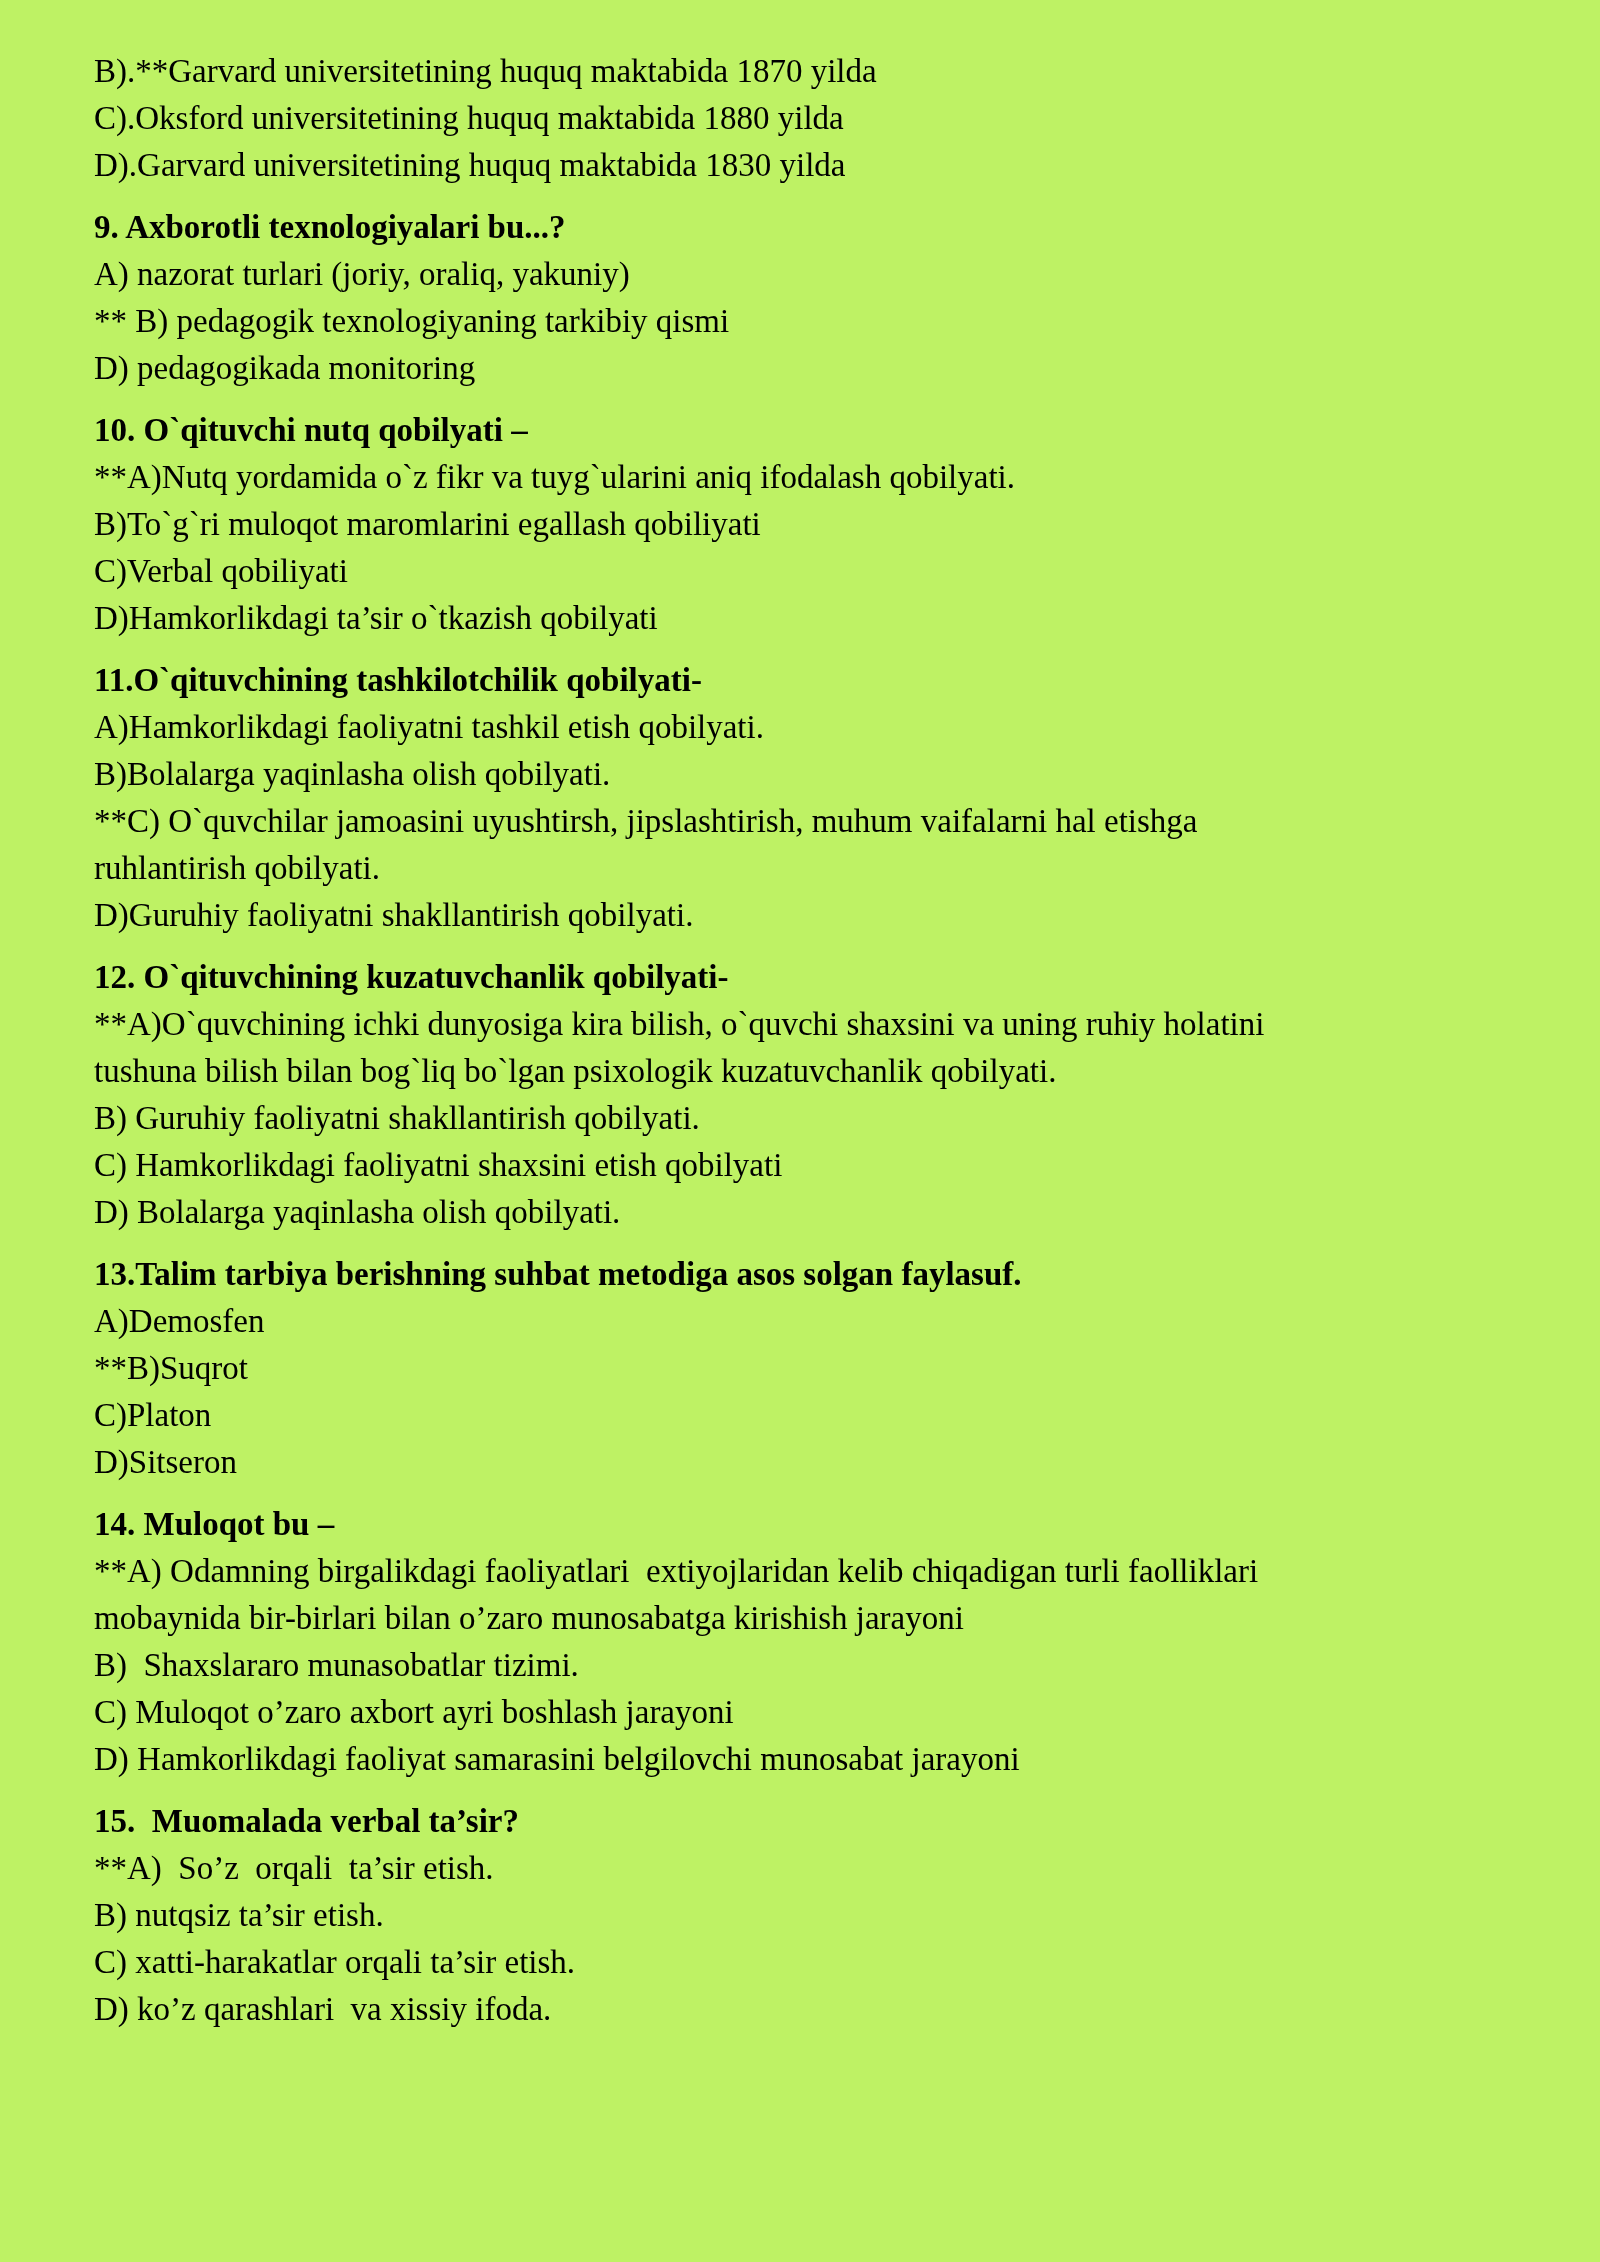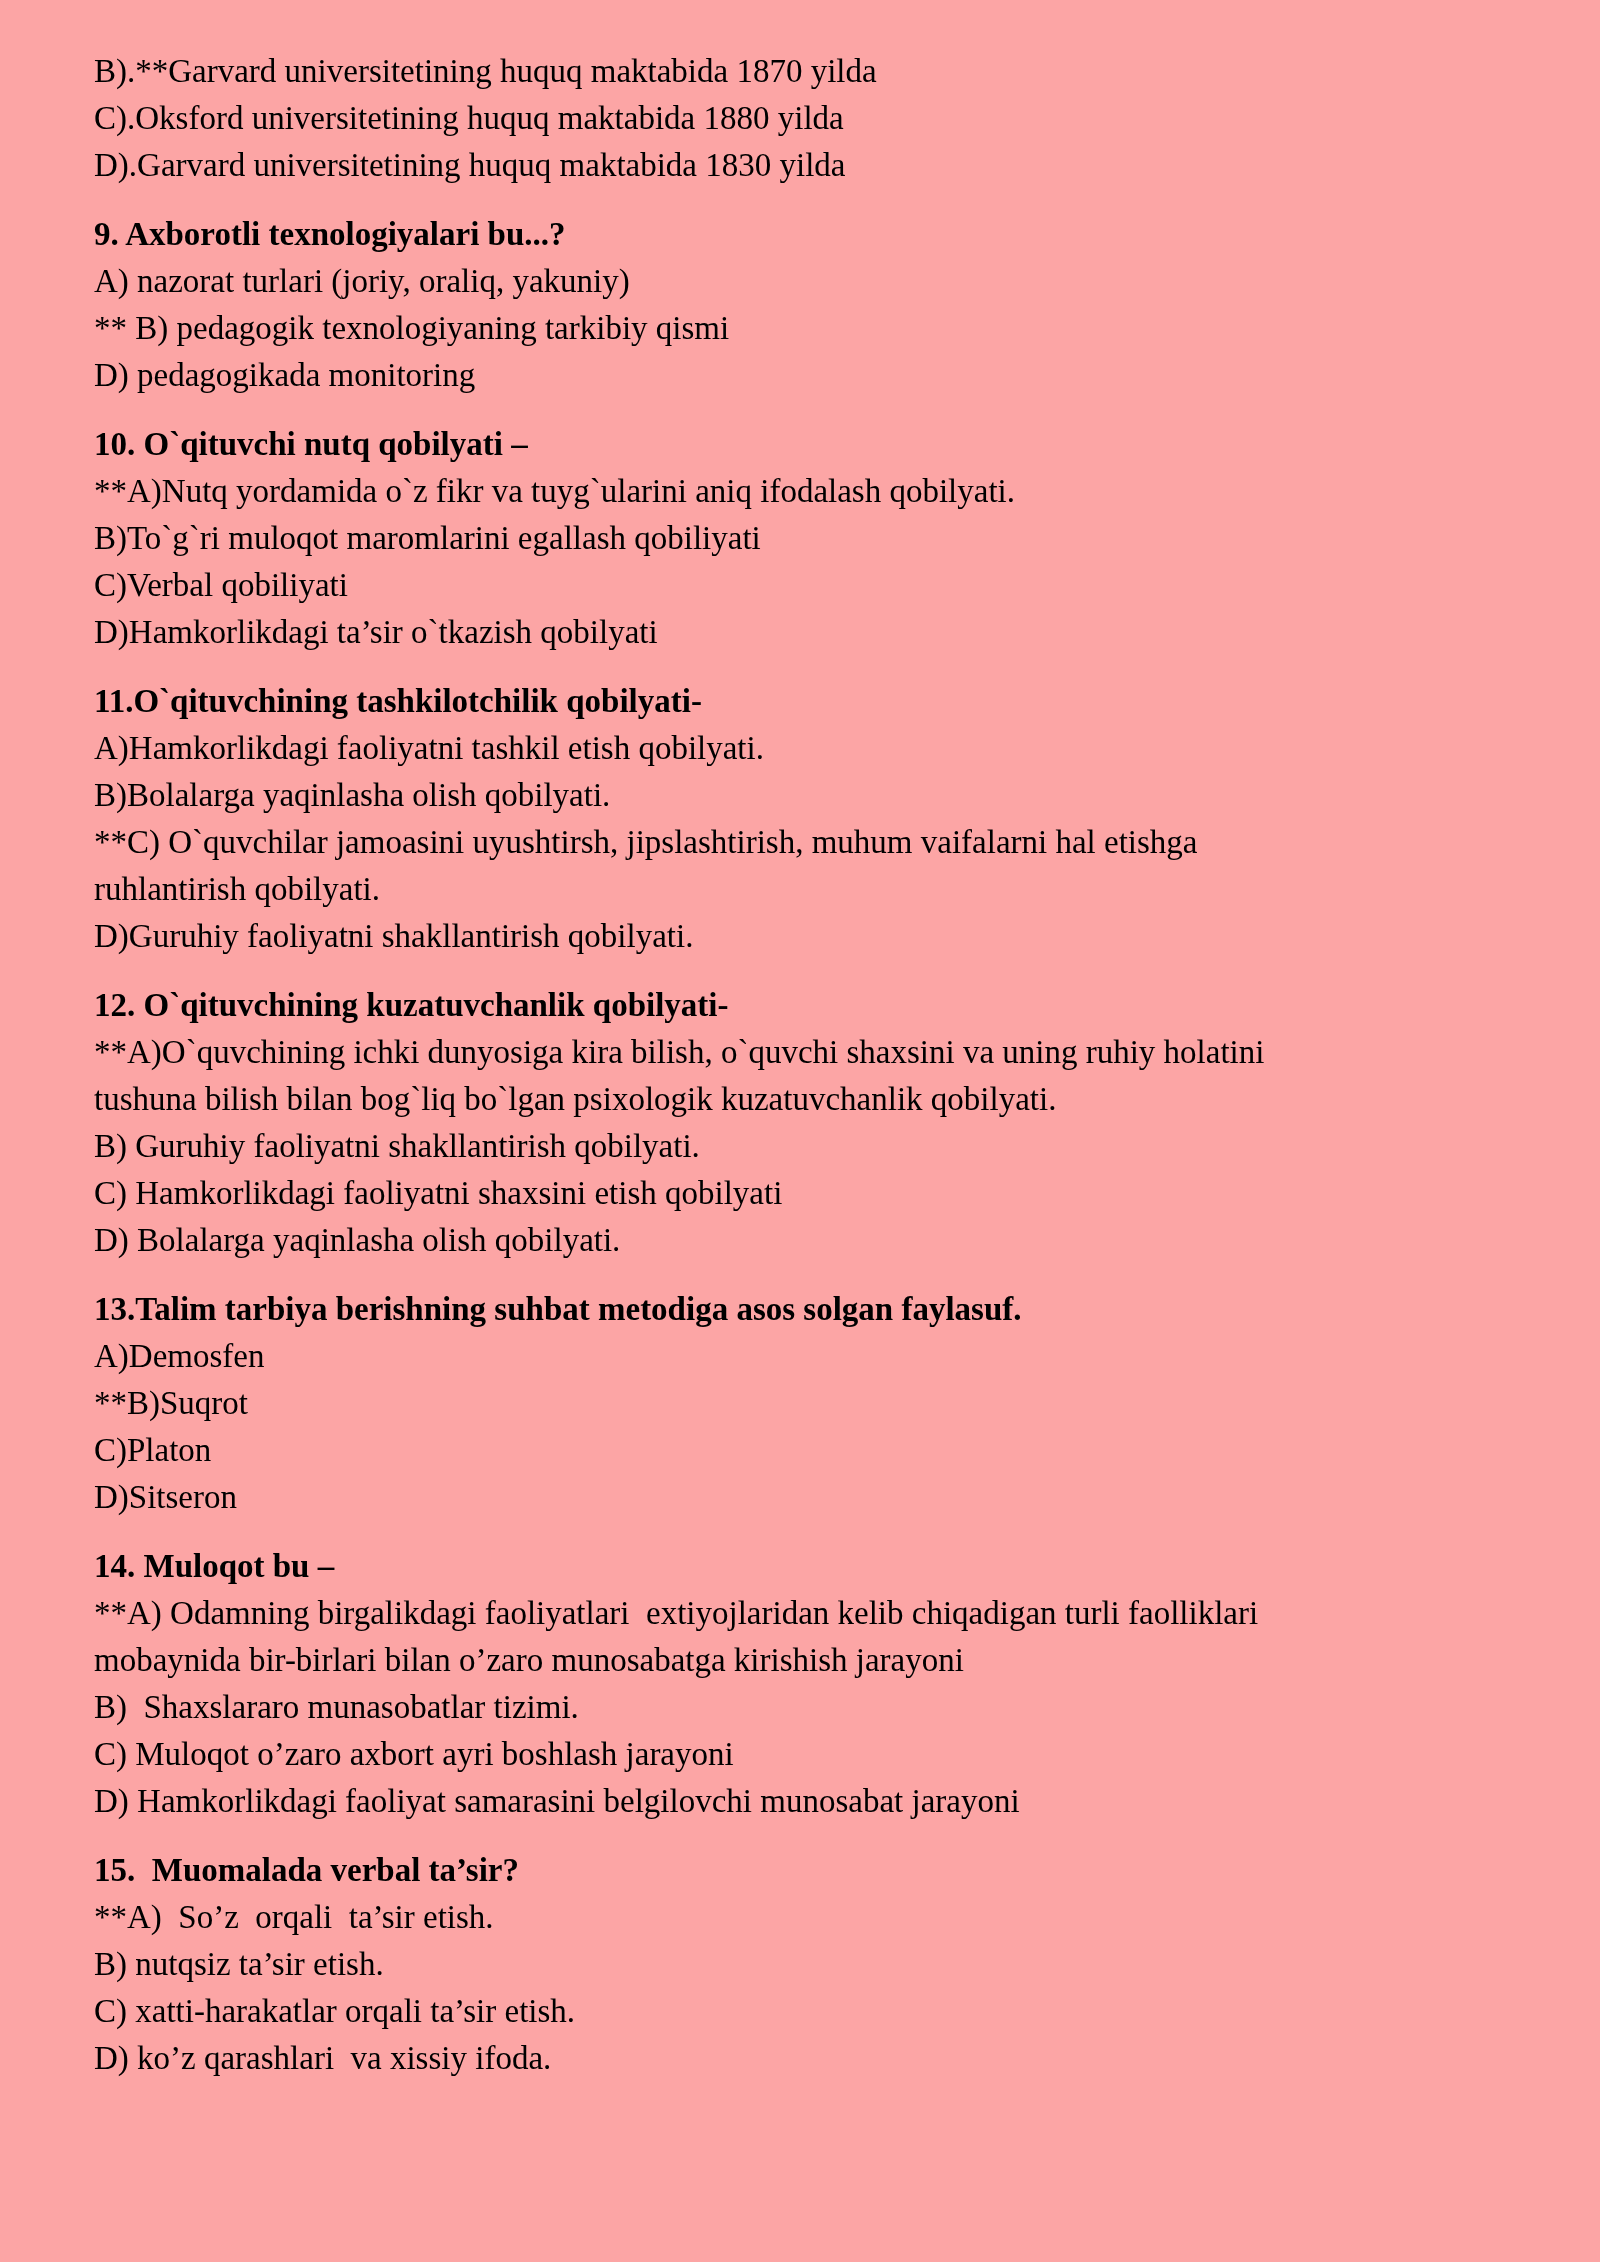--- a/index.html
+++ b/index.html
@@ -10,35 +10,35 @@
   body {
     width: 1600px;
     height: 2262px;
     overflow: hidden;
   }
   .page {
     box-sizing: border-box;
     width: 1600px;
     height: 2262px;
     padding: 48px 60px 4px 94px;
-    background: #fca5a5;
+    background: #bef264;
   }
   .line {
     margin: 0;
     padding: 0;
     font-family: "Liberation Serif", "DejaVu Serif", serif;
     font-size: 33px;
     line-height: 47px;
     color: #000000;
     white-space: pre-wrap;
     font-weight: normal;
   }
   .line.question {
     font-weight: bold;
-    margin-top: 22px;
+    margin-top: 15px;
   }
 </style>
 </head>
 <body>
 
 <main class="page">
   <section id="lines-container">
       <p class="line">B).**Garvard universitetining huquq maktabida 1870 yilda</p>
       <p class="line">C).Oksford universitetining huquq maktabida 1880 yilda</p>
       <p class="line">D).Garvard universitetining huquq maktabida 1830 yilda</p>

